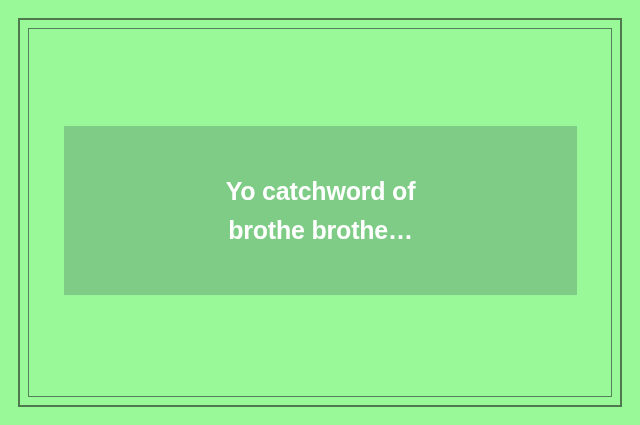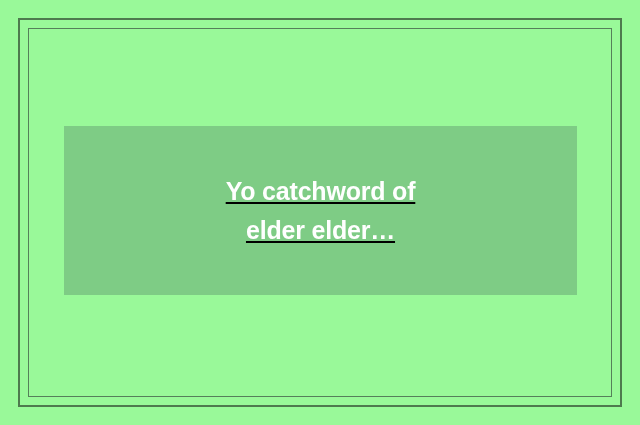--- a/index.html
+++ b/index.html
@@ -53,21 +53,20 @@
     left: 64px;
     top: 126px;
     width: 513px;
     height: 169px;
     background: #7ecc85;
     display: flex;
     flex-direction: column;
     align-items: center;
     justify-content: center;
     box-sizing: border-box;
-    text-decoration: underline;
   }
 
   .banner-line {
     display: block;
     width: 100%;
     text-align: center;
     color: #ffffff;
     font-family: "Liberation Sans", sans-serif;
     font-weight: bold;
     font-size: 25px;
@@ -80,16 +79,16 @@
 <body>
 
 <div id="card-root">
 
   <div id="outer-frame"></div>
 
   <div id="inner-frame"></div>
 
   <div id="banner-block">
     <span class="banner-line">Yo catchword of</span>
-    <span class="banner-line">elder elder…</span>
+    <span class="banner-line">brothe brothe…</span>
   </div>
 
 </div>
 
 </body></html>

